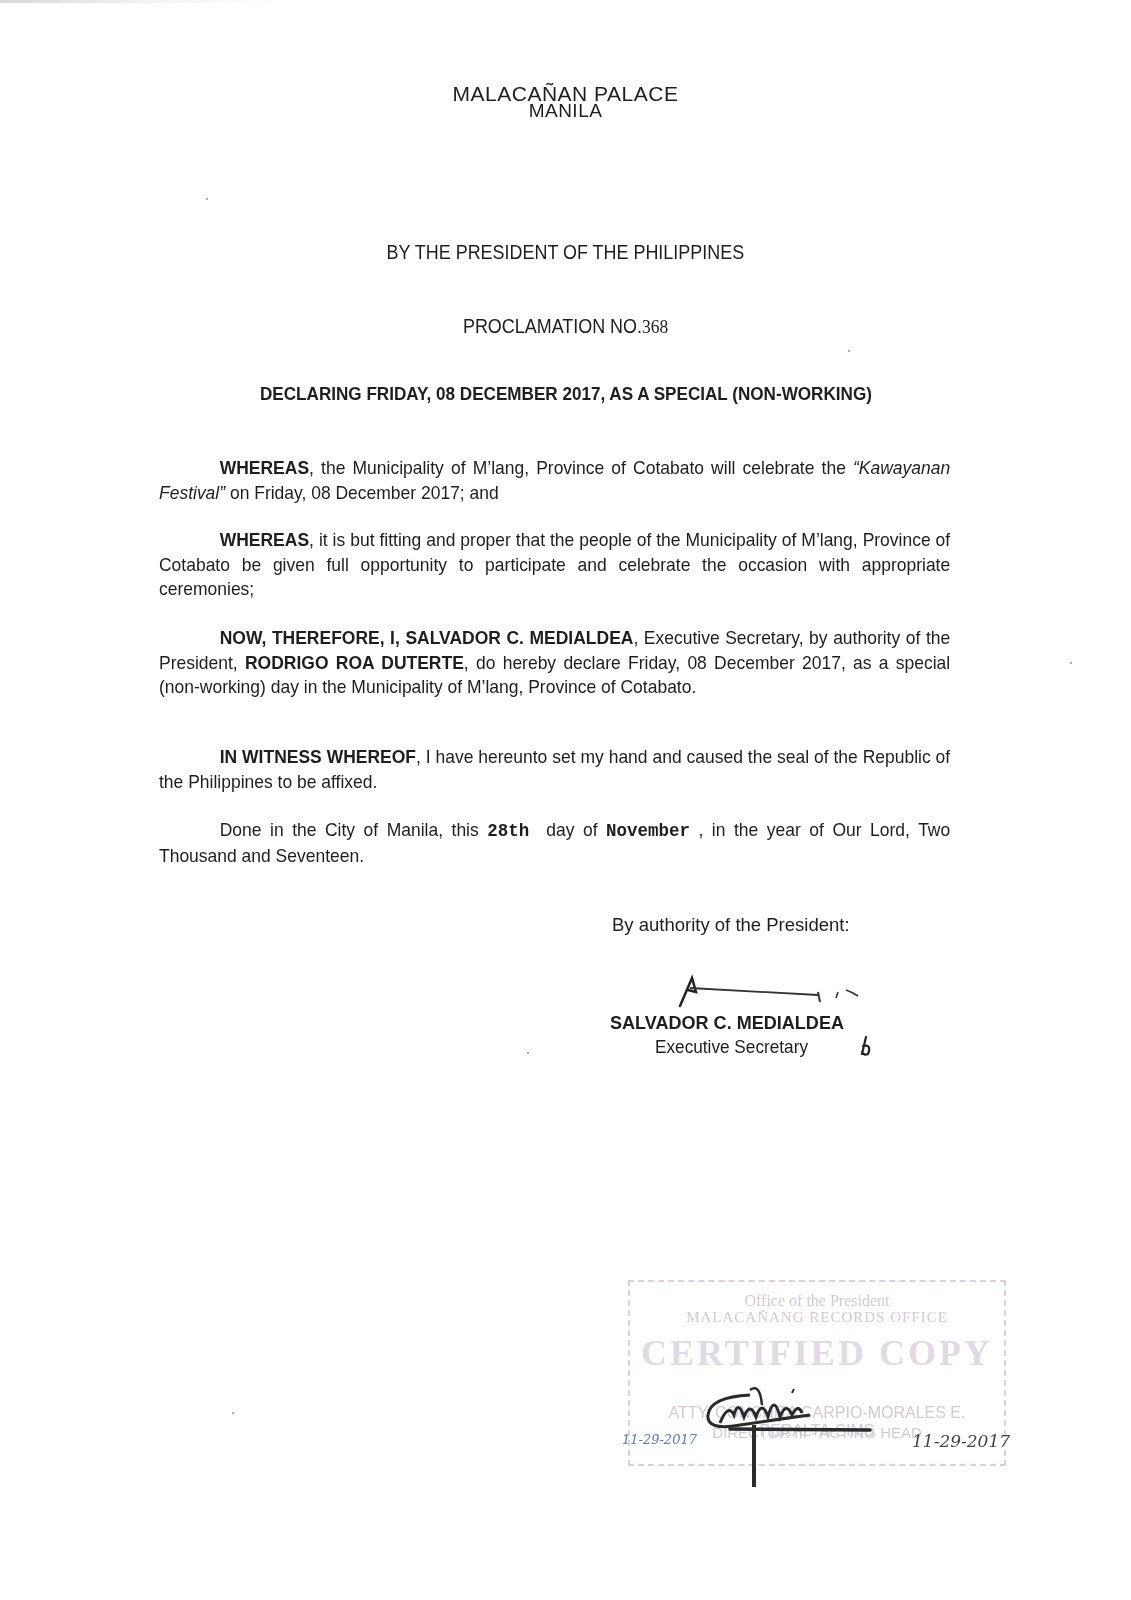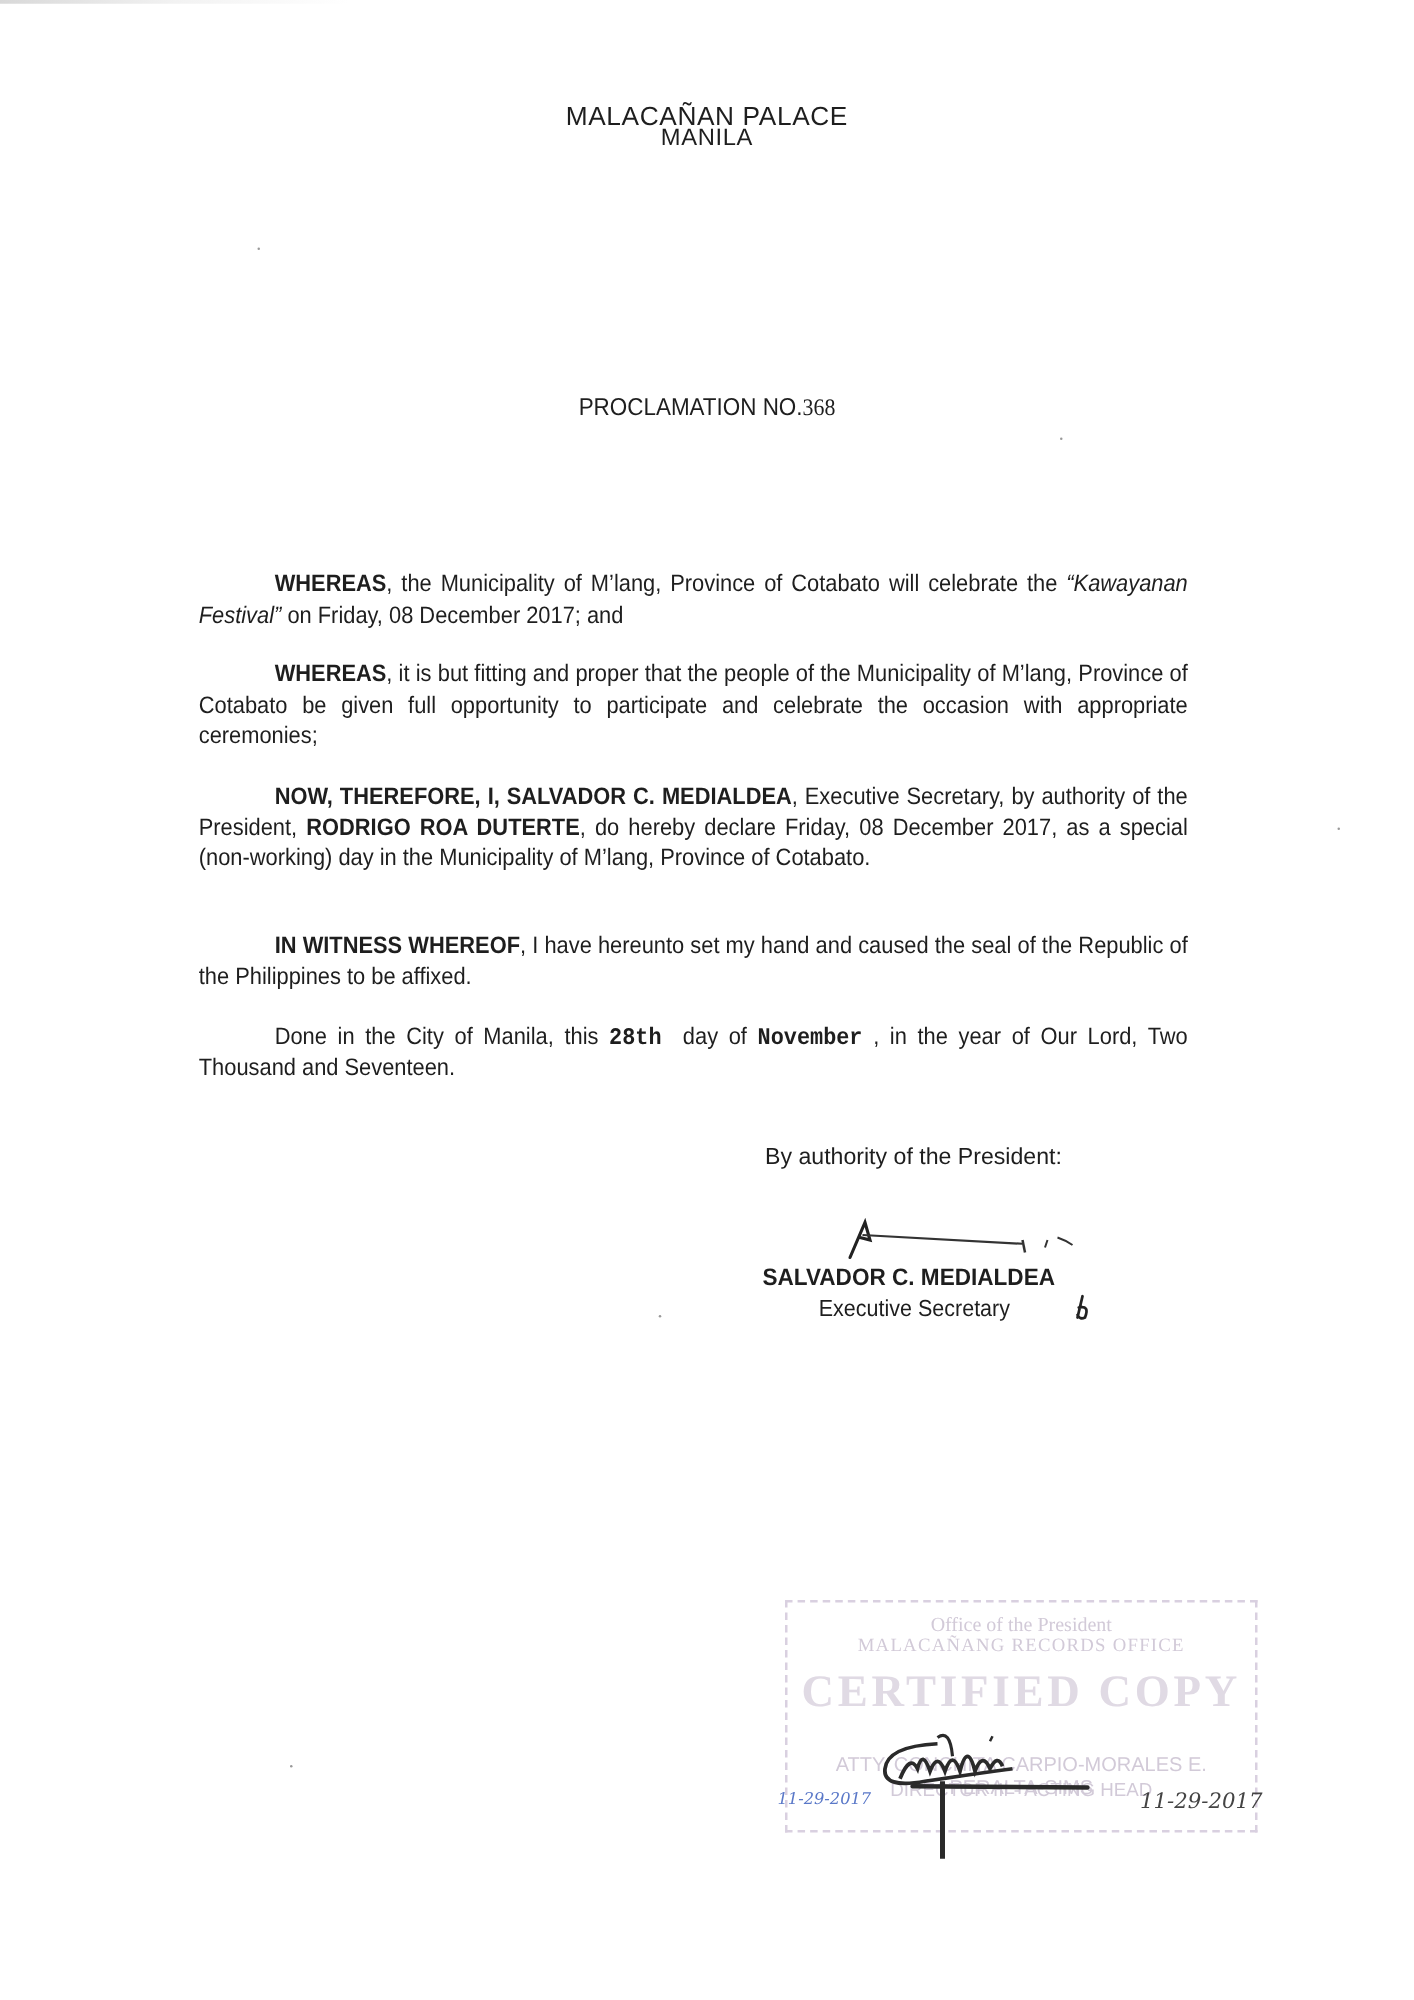--- a/index.html
+++ b/index.html
@@ -44,27 +44,33 @@
   </style>
 </head>
 <body>
 
 <div class="page">
   <div class="scanline"></div>
 
   <div class="center serif palace">MALACAÑAN PALACE</div>
   <div class="center serif city">MANILA</div>
 
+  <div class="center sans by-president">
+    <span style="display:inline-block;transform:scaleX(0.92);">BY THE PRESIDENT OF THE PHILIPPINES</span>
+  </div>
 
   <div class="center sans proc">
     <span style="display:inline-block;transform:scaleX(0.92);">
       <span>PROCLAMATION NO.</span><span class="num">368</span>
     </span>
   </div>
 
+  <div class="center sans title-line title1">
+    <span style="display:inline-block;transform:scaleX(0.9);">DECLARING FRIDAY, 08 DECEMBER 2017, AS A SPECIAL (NON-WORKING)</span>
+  </div>
 
   <div class="para p1">
     <span class="indent"></span><b>WHEREAS</b><span>, the Municipality of M’lang, Province of Cotabato will celebrate the </span><i>“Kawayanan Festival”</i><span> on Friday, 08 December 2017; and</span>
   </div>
 
   <div class="para p2">
     <span class="indent"></span><b>WHEREAS</b><span>, it is but fitting and proper that the people of the Municipality of M’lang, Province of Cotabato be given full opportunity to participate and celebrate the occasion with appropriate ceremonies;</span>
   </div>
 
   <div class="para p3">

